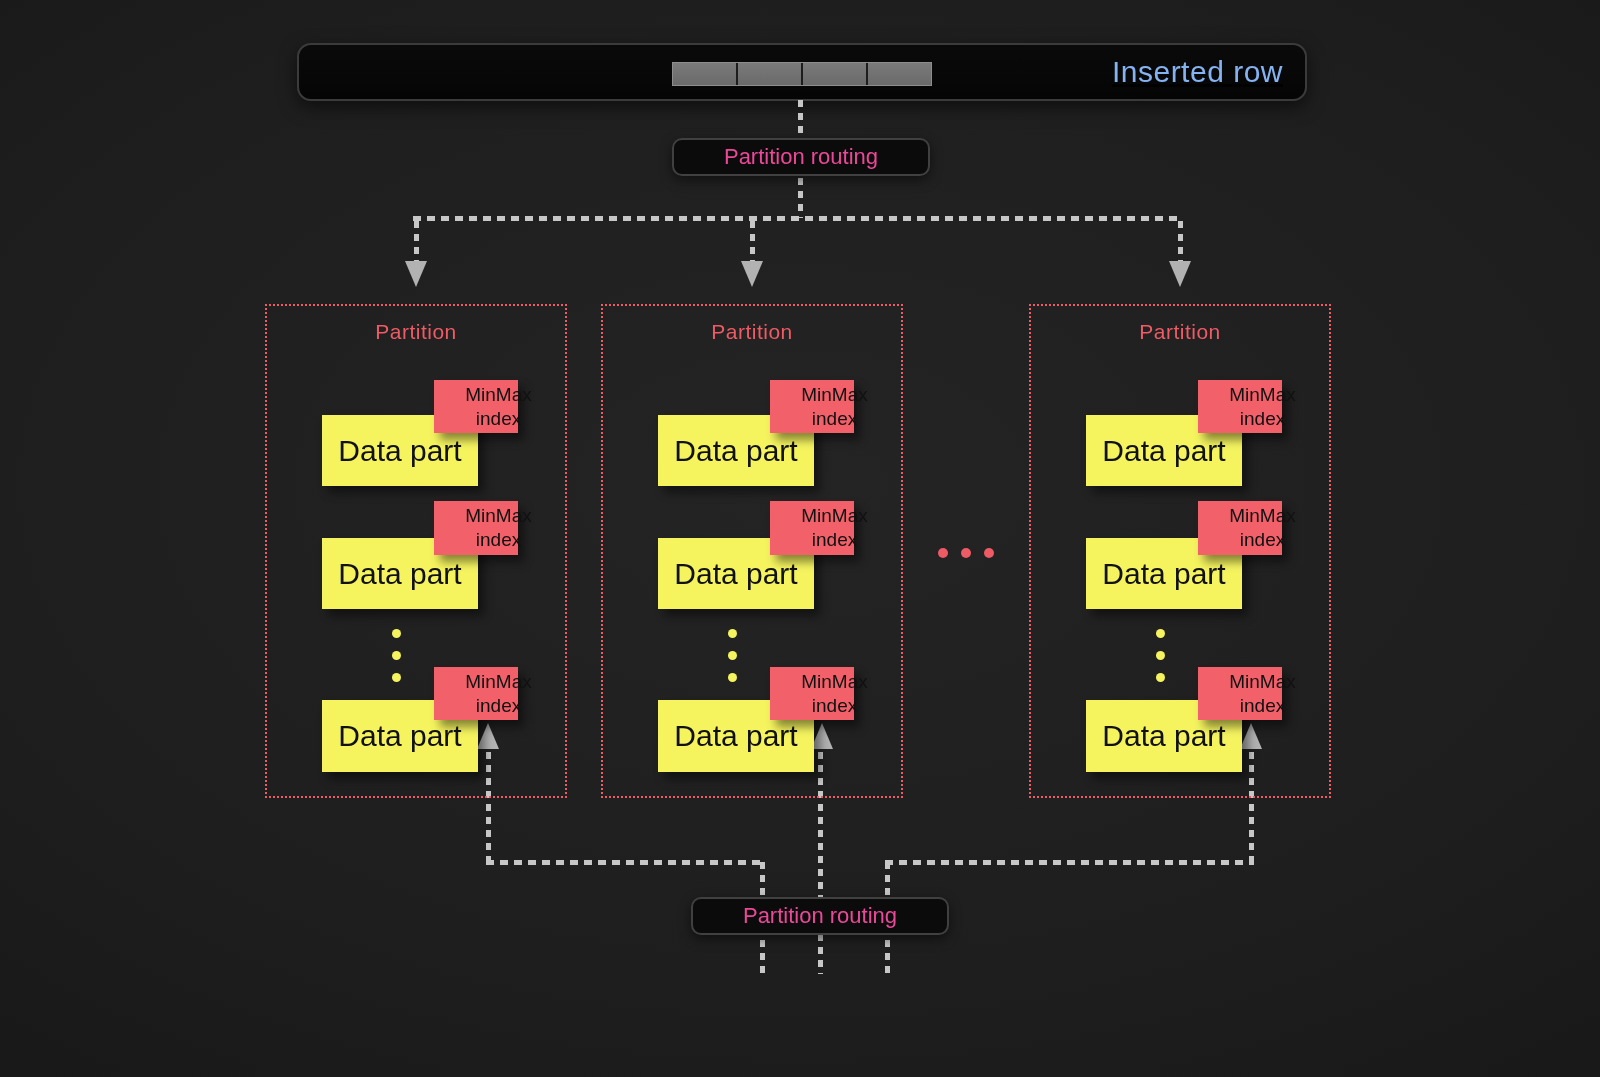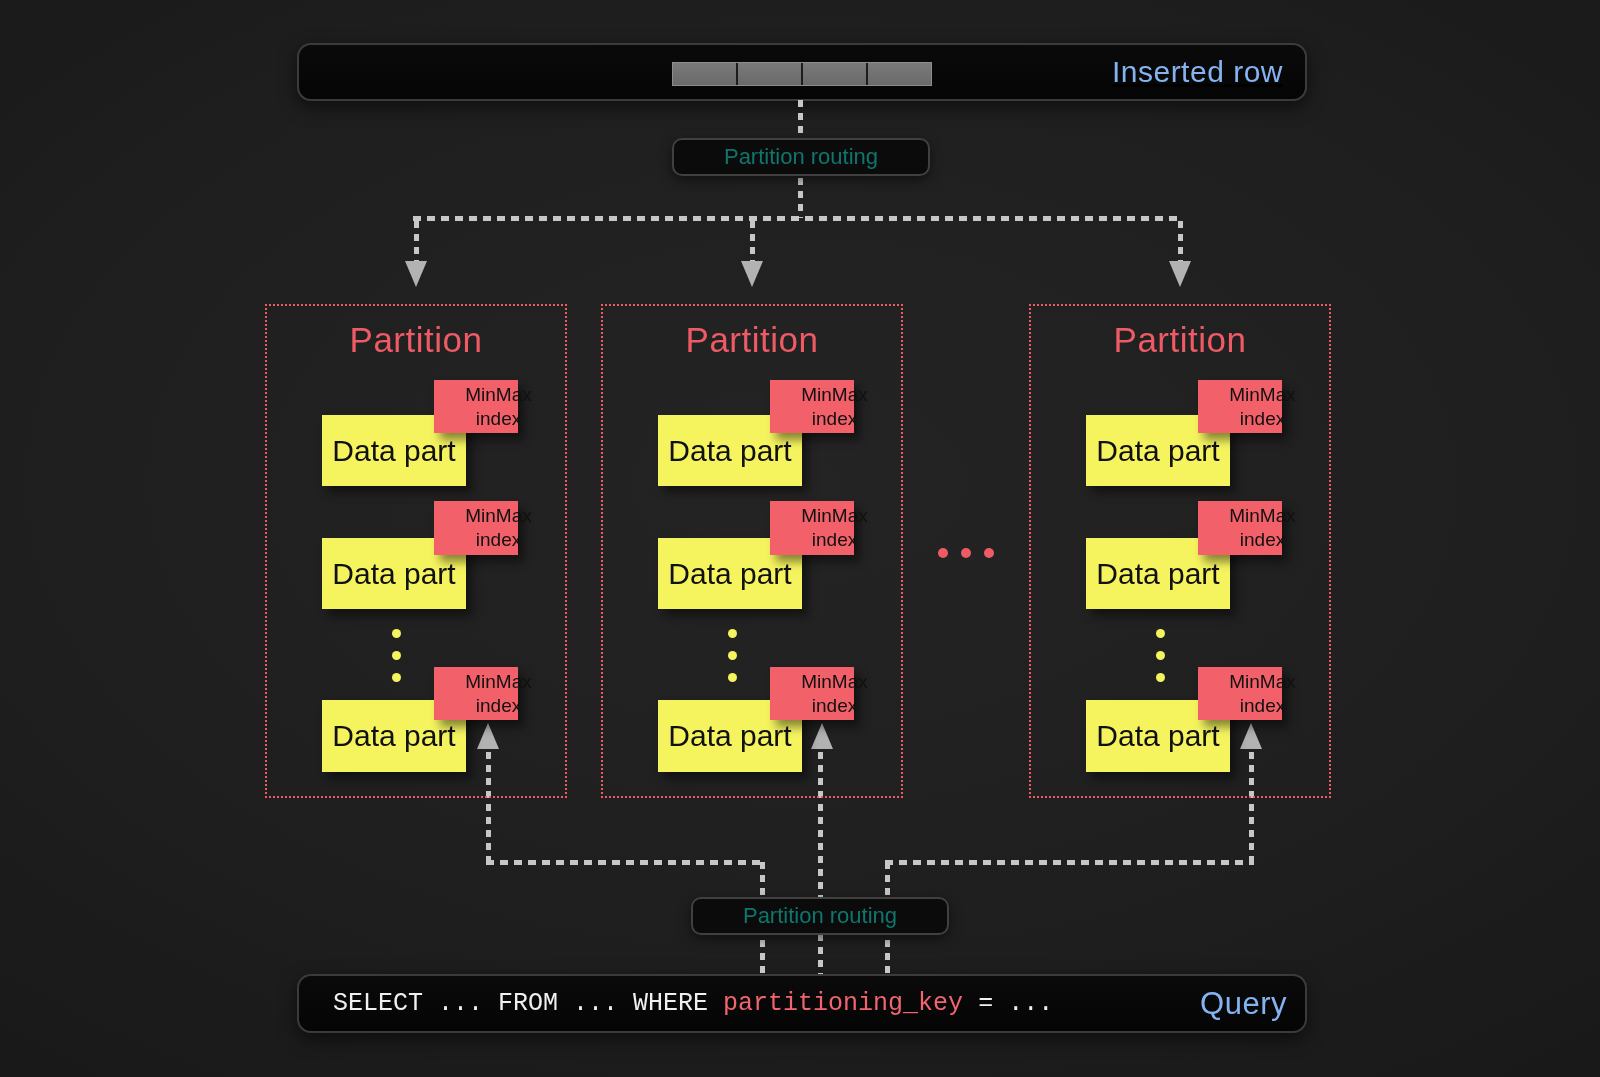--- a/index.html
+++ b/index.html
@@ -29,47 +29,47 @@
   .sql{
     font-family:"Liberation Mono","DejaVu Sans Mono",monospace;
     font-size:25px;color:#f0f0f0;padding-left:34px;white-space:pre;flex:1;
   }
   .sql .key{color:#f2646f;}
   .query-box .blue-label{padding-right:18px;font-size:31px;}
   
   .pill{
     position:absolute;height:38px;background:#0b0b0b;border:2px solid #404040;
     border-radius:10px;box-sizing:border-box;display:flex;align-items:center;justify-content:center;
-    color:#0f766e;font-size:22px;z-index:6;box-shadow:0 4px 12px rgba(0,0,0,.5);
+    color:#ec4899;font-size:22px;z-index:6;box-shadow:0 4px 12px rgba(0,0,0,.5);
   }
   .pill-routing{left:672px;top:138px;width:258px;}
   .pill-pruning{left:691px;top:897px;width:258px;}
   
   .dv{position:absolute;width:5px;z-index:2;
       background-image:repeating-linear-gradient(to bottom,#c7c7c7 0 7px,transparent 7px 13px);}
   .dh{position:absolute;height:5px;z-index:2;
       background-image:repeating-linear-gradient(to right,#c7c7c7 0 8px,transparent 8px 14px);}
   .arrow-down,.arrow-up{position:absolute;width:0;height:0;z-index:2;
       border-left:11px solid transparent;border-right:11px solid transparent;}
   .arrow-down{border-top:26px solid #b2b2b2;}
   .arrow-up{border-bottom:26px solid #b2b2b2;}
   
   .partition{
     position:absolute;top:304px;width:302px;height:494px;box-sizing:border-box;
     border:2px dotted #ee5b65;z-index:3;
   }
   .p1{left:265px;}.p2{left:601px;}.p3{left:1029px;}
-  .p-title{margin-top:14px;text-align:center;color:#ee5b65;font-size:35px;letter-spacing:.5px;}
+  .p-title{margin-top:14px;text-align:center;color:#ee5b65;font-size:21px;letter-spacing:.5px;}
   .minmax{
     position:absolute;width:84px;box-sizing:border-box;background:#f2606a;color:#111;
     font-size:19px;line-height:24px;text-align:center;display:flex;align-items:center;justify-content:center;
     z-index:5;box-shadow:6px 7px 9px rgba(0,0,0,.45);padding-left:45px;
   }
   .datapart{
-    position:absolute;left:55px;width:144px;box-sizing:border-box;background:#f5f45f;color:#111;
+    position:absolute;left:55px;width:156px;box-sizing:border-box;background:#f5f45f;color:#111;
     font-size:30px;display:flex;align-items:center;justify-content:center;
     z-index:4;box-shadow:6px 7px 9px rgba(0,0,0,.45);
   }
   .mm1{left:167px;top:74px;height:53px;}
   .dp1{top:109px;height:71px;}
   .mm2{left:167px;top:195px;height:54px;}
   .dp2{top:232px;height:71px;}
   .mm3{left:167px;top:361px;height:53px;}
   .dp3{top:394px;height:72px;}
   .vdots{position:absolute;left:125px;top:323px;width:9px;}
@@ -161,18 +161,14 @@
   <div class="arrow-up" style="left:1240px;top:723px;"></div>
   <div class="dv" style="left:1249px;top:752px;height:112px;"></div>
 
   <div class="dh" style="left:486px;top:860px;width:279px;"></div>
   <div class="dh" style="left:885px;top:860px;width:369px;"></div>
   <div class="dv" style="left:760px;top:862px;height:112px;"></div>
   <div class="dv" style="left:885px;top:862px;height:112px;"></div>
 
   <div class="pill pill-pruning">Partition routing</div>
 
-  <div class="big-box query-box">
-    <span class="sql"><span>SELECT ... FROM ... WHERE </span><span class="key">partitioning_key</span><span> = ...</span></span>
-    <span class="blue-label">Query</span>
-  </div>
 
 </div>
 
 </body></html>

